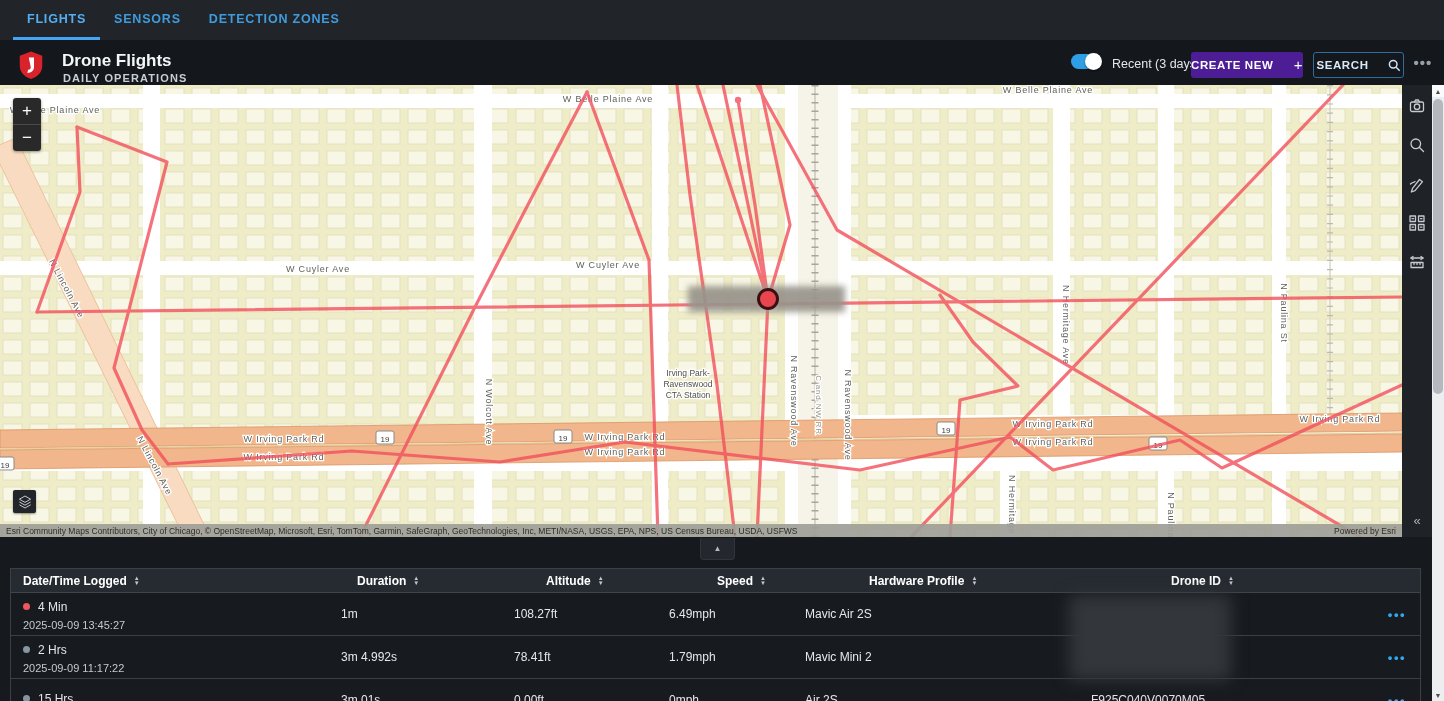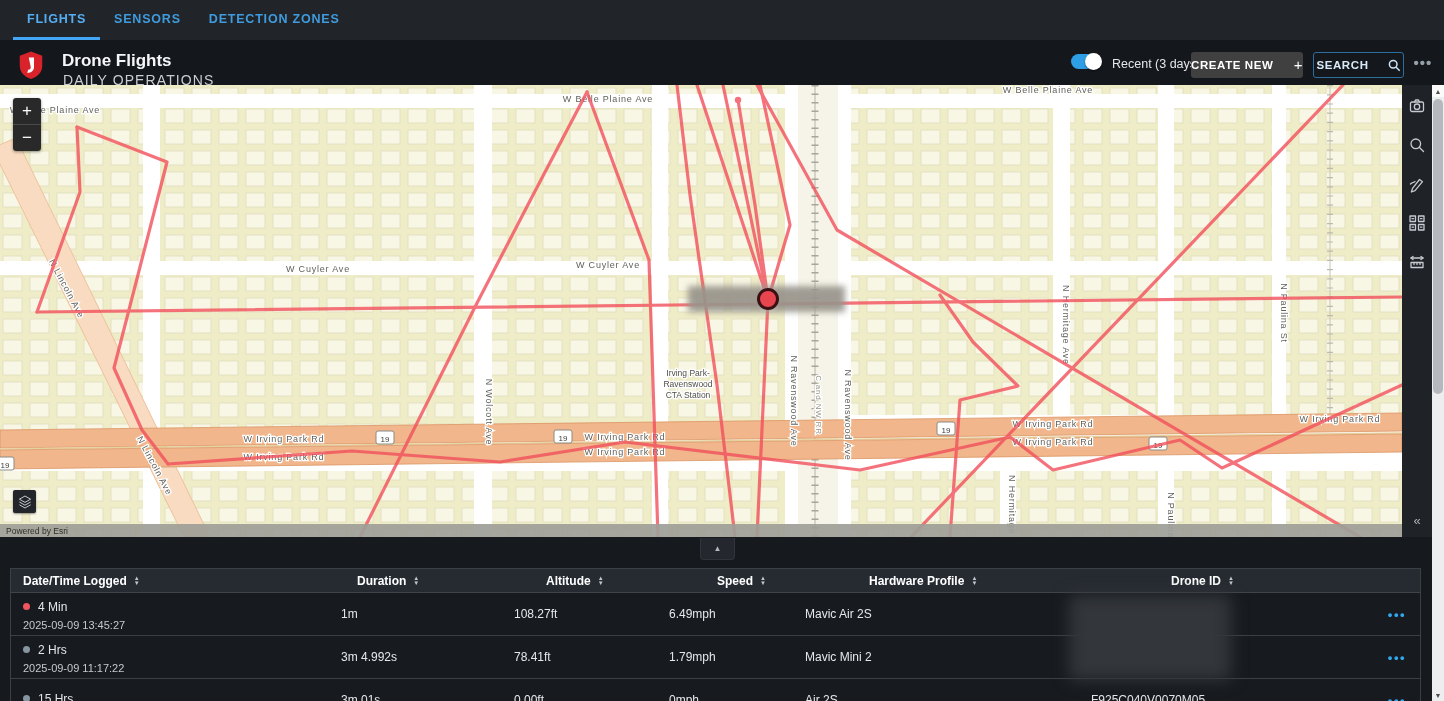--- a/index.html
+++ b/index.html
@@ -8,25 +8,25 @@
   
   .topnav{position:absolute;left:0;top:0;width:1444px;height:40px;background:#212529;
           display:flex;align-items:stretch;padding-left:13px;box-sizing:border-box;}
   .tab{display:flex;align-items:center;padding:0 14px;color:#3f9bdd;font-size:12.5px;
        font-weight:bold;letter-spacing:.8px;cursor:pointer;border-bottom:3px solid transparent;box-sizing:border-box;}
   .tab.active{color:#55aef3;border-bottom-color:#42a5f5;}
   
   .appbar{position:absolute;left:0;top:40px;width:1444px;height:45px;background:#14171c;}
   .logo{position:absolute;left:16px;top:10px;width:30px;height:30px;}
   .title{position:absolute;left:62px;top:11px;font-size:17px;font-weight:bold;color:#f4f6f8;}
-  .subtitle{position:absolute;left:63px;top:32px;font-size:14px;font-weight:normal;letter-spacing:1.1px;color:#c9ced4;}
+  .subtitle{position:absolute;left:63px;top:32px;font-size:11px;font-weight:bold;letter-spacing:1.1px;color:#c9ced4;}
   .toggle{position:absolute;left:1071px;top:14px;width:30px;height:15px;border-radius:8px;background:#2e9fe6;cursor:pointer;}
   .toggle .knob{position:absolute;right:-1px;top:-1px;width:17px;height:17px;border-radius:50%;background:#fff;box-shadow:0 1px 2px rgba(0,0,0,.5);}
   .toggle-label{position:absolute;left:1112px;top:17px;font-size:12.5px;color:#e3e7eb;}
-  .btn-create{position:absolute;left:1191px;top:12px;width:112px;height:26px;background:#404040;border-radius:3px;
+  .btn-create{position:absolute;left:1191px;top:12px;width:112px;height:26px;background:#4c1d95;border-radius:3px;
       color:#fff;font-size:11.5px;font-weight:bold;letter-spacing:.6px;display:flex;align-items:center;justify-content:space-between;gap:7px;cursor:pointer;}
   .btn-create .plus{font-size:15px;font-weight:normal;margin-top:-1px;}
   .btn-search{position:absolute;left:1313px;top:12px;width:91px;height:26px;border:1px solid #2c6e9e;border-radius:3px;
       color:#d9eaf7;font-size:11.5px;font-weight:bold;letter-spacing:.6px;display:flex;align-items:center;justify-content:center;gap:19px;cursor:pointer;box-sizing:border-box;}
   .more-menu{position:absolute;left:1410px;top:9px;width:26px;height:26px;color:#96a0a8;font-size:15px;font-weight:bold;
       letter-spacing:1px;display:flex;align-items:center;justify-content:center;cursor:pointer;}
   
   .map-wrap{position:absolute;left:0;top:85px;width:1402px;height:452px;overflow:hidden;background:#fff;}
   .zoomctl{position:absolute;left:13px;top:13px;width:28px;border-radius:3px;overflow:hidden;box-shadow:0 1px 3px rgba(0,0,0,.4);}
   .zoomctl .zbtn{width:28px;height:26px;background:#292929;color:#fff;font-size:17px;display:flex;align-items:center;justify-content:center;cursor:pointer;}
@@ -256,20 +256,21 @@
         <g stroke="#ccd1d6" fill="none" stroke-width="1.2" stroke-linejoin="round">
           <path d="M10 2.5 L17 6.5 10 10.5 3 6.5 Z"></path>
           <path d="M3 10 L10 14 17 10"></path>
           <path d="M3 13.5 L10 17.5 17 13.5"></path>
         </g>
       </svg>
     </div>
 
     
     <div class="attrib">
+      <span>Esri Community Maps Contributors, City of Chicago, © OpenStreetMap, Microsoft, Esri, TomTom, Garmin, SafeGraph, GeoTechnologies, Inc, METI/NASA, USGS, EPA, NPS, US Census Bureau, USDA, USFWS</span>
       <span>Powered by Esri</span>
     </div>
   </div>
 
   <div class="map-tools">
     <div class="tool" style="top:6px;">
       <svg width="18" height="18" viewBox="0 0 18 18">
         <rect x="2.5" y="5" width="13" height="9.5" rx="1.5"></rect>
           <circle cx="9" cy="9.7" r="2.7"></circle>
           <path d="M6.5 5 l1 -2 h3 l1 2"></path>

